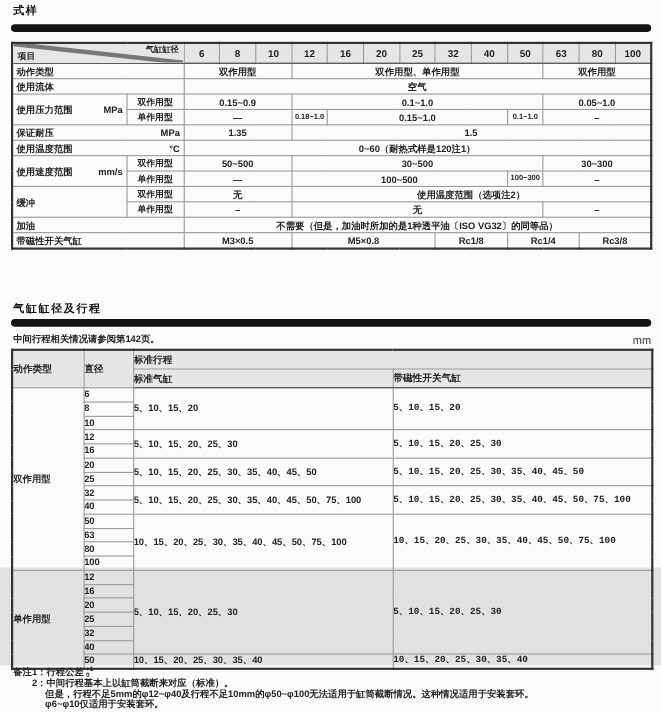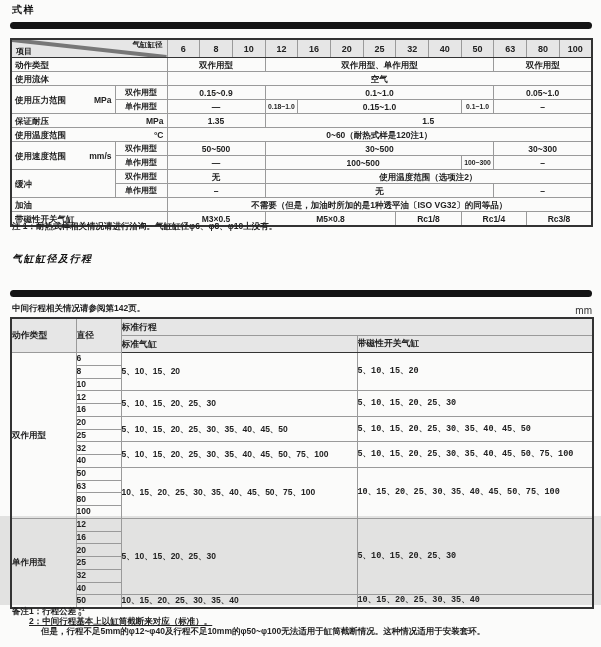--- a/index.html
+++ b/index.html
@@ -3,21 +3,21 @@
 <meta charset="utf-8">
 <style>
   html,body { margin:0; padding:0; background:#fff; }
   .page {
     position:relative; width:601px; height:647px; overflow:hidden;
     background:#fbfbfa; color:#222;
     font-family:"Liberation Sans","DejaVu Sans",sans-serif;
   }
   .sec-title { position:absolute; left:12px; font-size:10px; font-weight:bold; color:#111; letter-spacing:1.5px; }
   #title1 { top:3px; }
-  #title2 { top:252px;font-style:italic; }
+  #title2 { top:274px; }
   .rule { position:absolute; left:10px; width:582px; height:7px; background:#141414; border-radius:4px; }
   #rule1 { top:22px; }
   #rule2 { top:290px; }
 
   
   table { border-collapse:collapse; table-layout:fixed; }
   #spec-table {
     position:absolute; left:10px; top:38px; width:582px;
     font-size:8.5px; font-weight:bold; color:#222;
     border:2px solid #333;
@@ -213,21 +213,20 @@
           <td colspan="3" class="dstart">M3×0.5</td>
           <td colspan="4" class="thickL">M5×0.8</td>
           <td colspan="2">Rc1/8</td>
           <td colspan="2">Rc1/4</td>
           <td colspan="2">Rc3/8</td>
         </tr>
       </tbody>
   </table>
 
   <div class="notes" id="notes1">
-      <div class="note-line" style="padding-left: 0px;">注 1：耐热式样相关情况请进行洽询。气缸缸径φ6、φ8、φ10上没有。</div>
     </div>
 
   <div class="sec-title" id="title2">气缸缸径及行程</div>
   <div class="rule" id="rule2"></div>
 
   <div class="mid-note">中间行程相关情况请参阅第142页。</div>
   <div class="mm-label">mm</div>
 
   <div class="band"></div>
 
@@ -327,17 +326,18 @@
           <td class="divL" rowspan="1">10、15、20、25、30、35、40</td>
         </tr>
       </tbody>
   </table>
 
   <div class="notes" id="notes2">
       <div class="note-line" style="padding-left: 0px;">备注1：行程公差<span class="tol">
           <span>+1</span>
           <span>0</span>
         </span></div>
-      <div class="note-line" style="padding-left: 17px; text-decoration: underline;">2：中间行程基本上以缸筒截断来对应（标准）。</div>
+      <div class="note-line" style="padding-left: 17px;">2：中间行程基本上以缸筒截断来对应（标准）。</div>
       <div class="note-line" style="padding-left: 29px;">但是，行程不足5mm的φ12~φ40及行程不足10mm的φ50~φ100无法适用于缸筒截断情况。这种情况适用于安装套环。</div>
+      <div class="note-line" style="padding-left: 29px;">φ6~φ10仅适用于安装套环。</div>
     </div>
 
 </div>
 
 </body></html>

